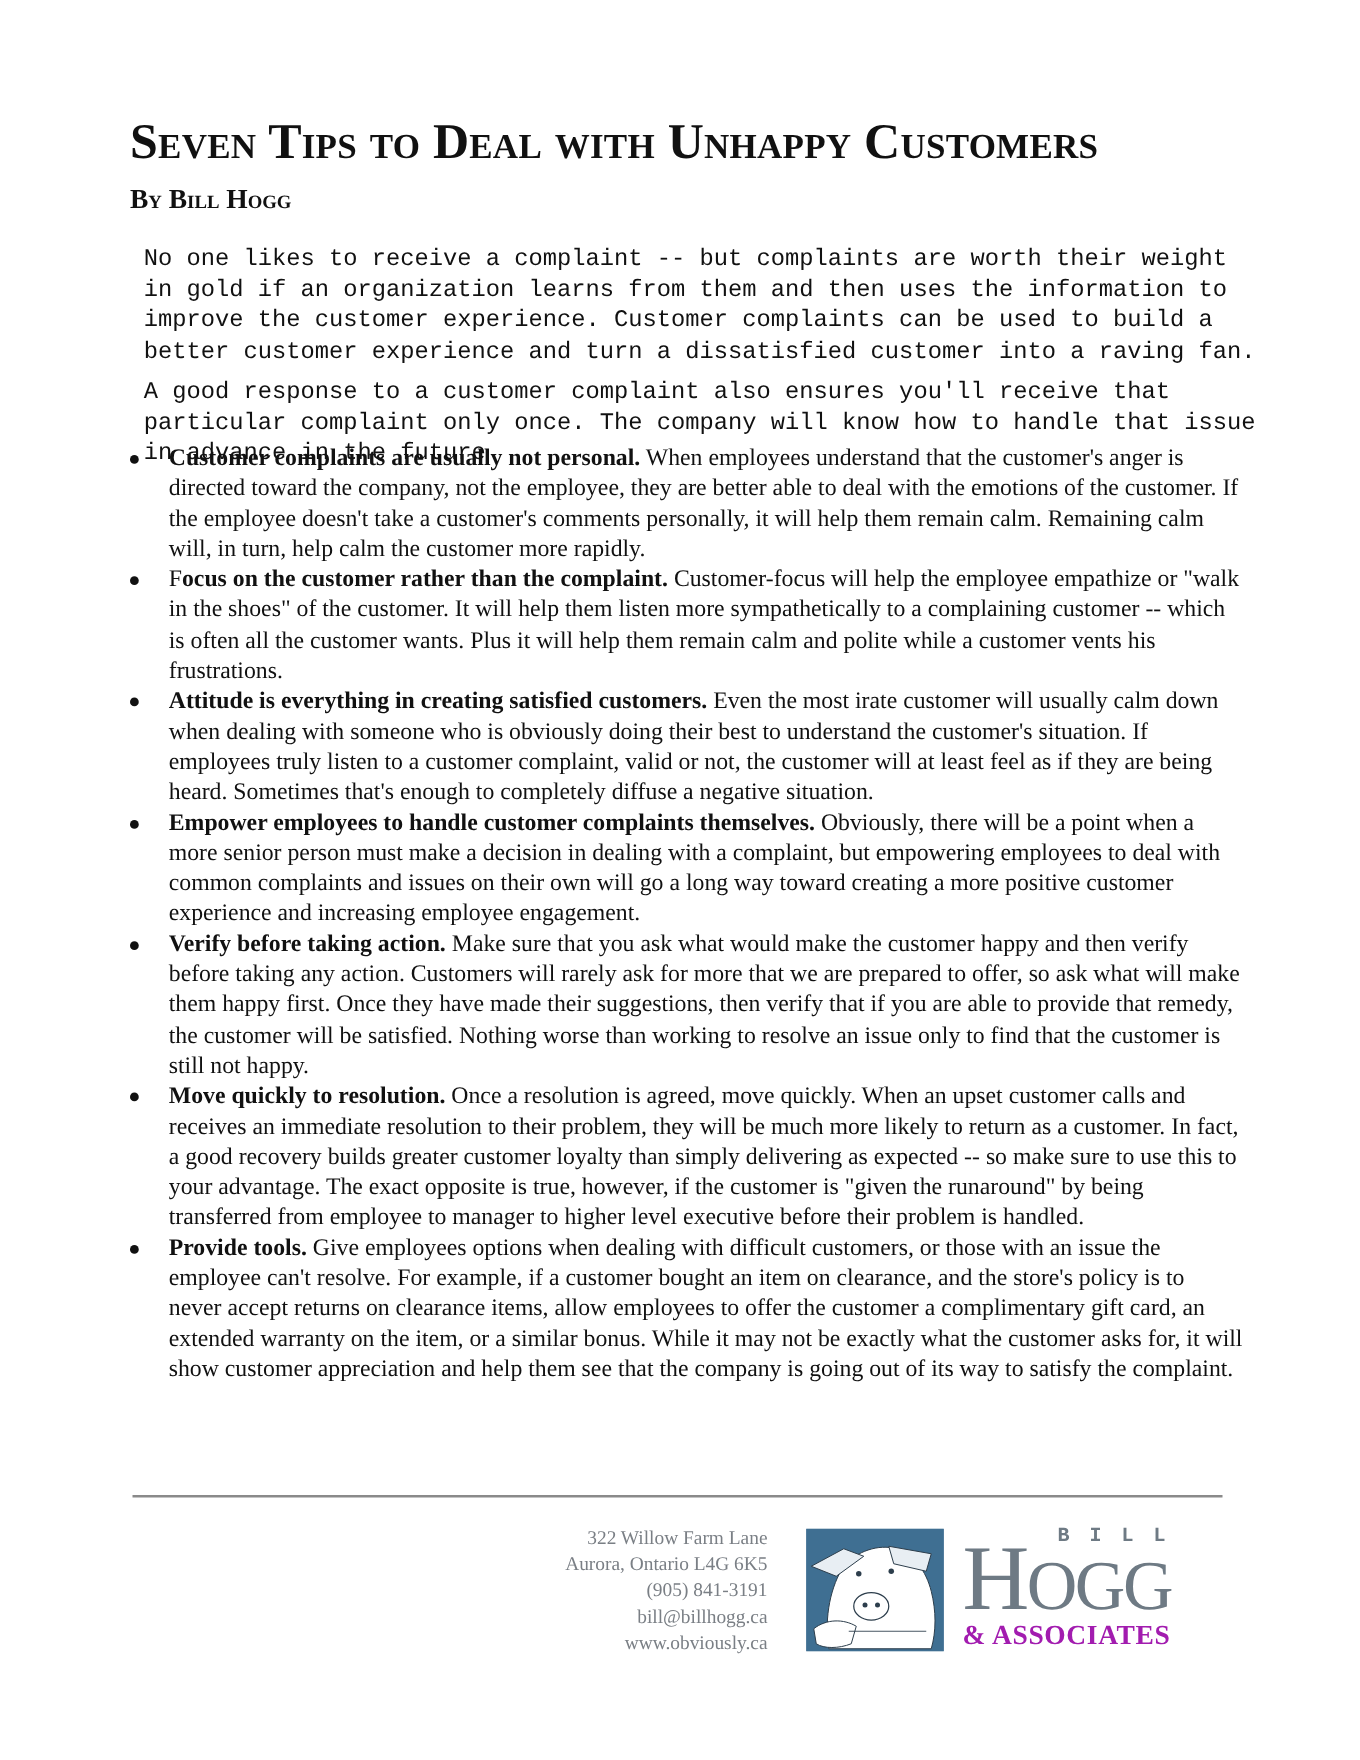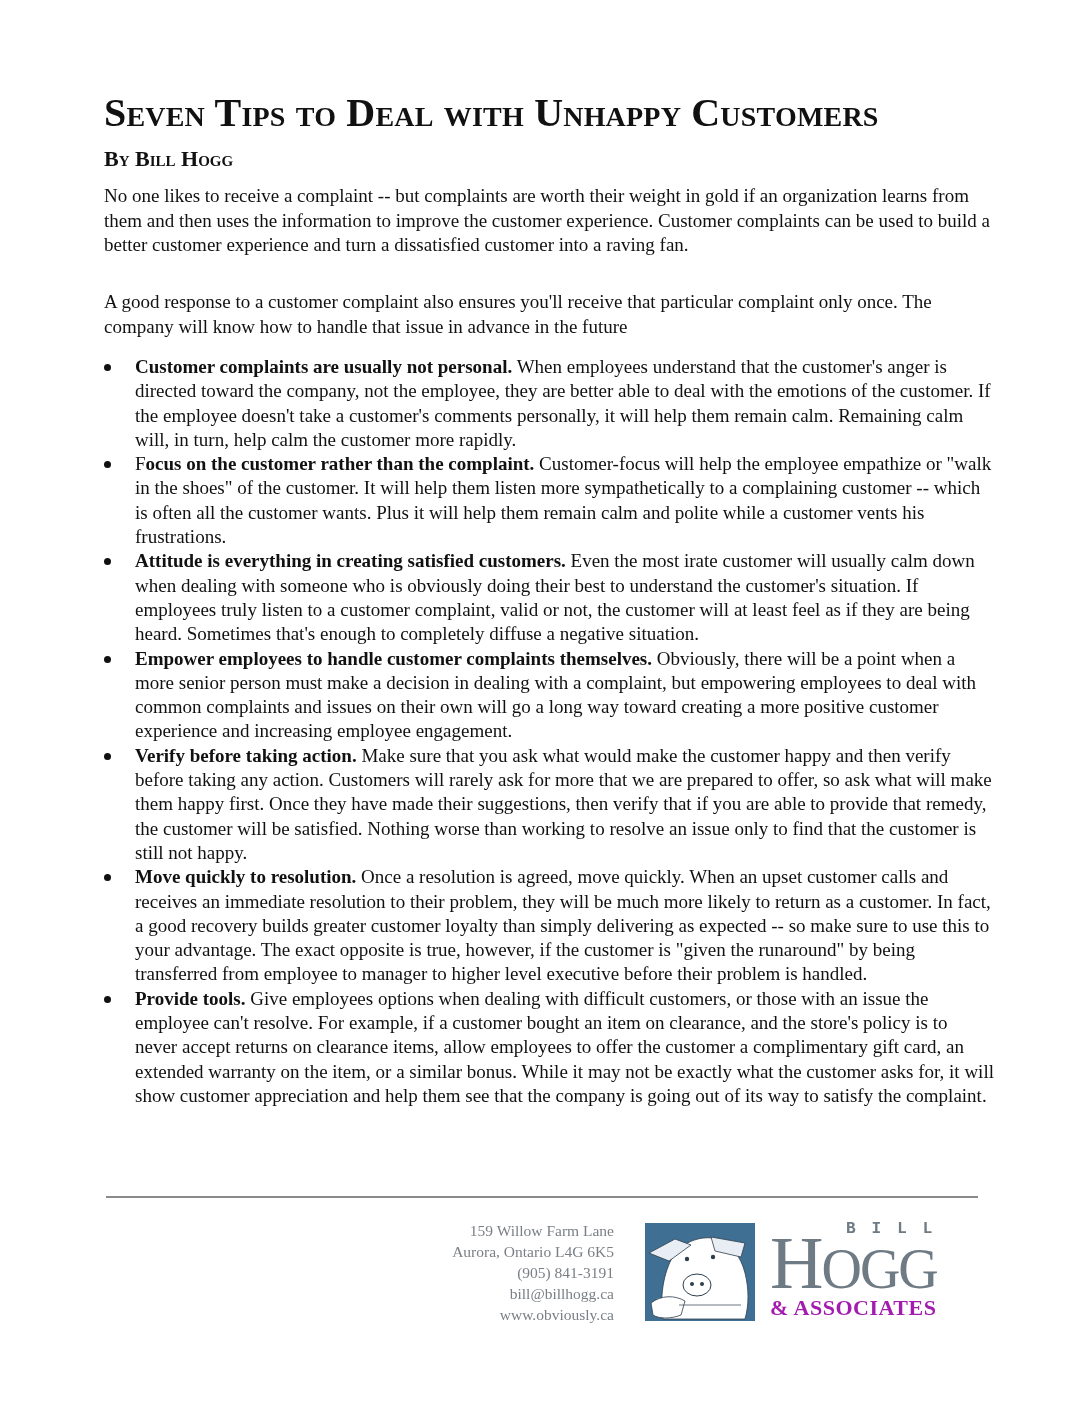--- a/index.html
+++ b/index.html
@@ -12,21 +12,21 @@
     position: absolute; left: 0; top: 90px; margin: 0;
     font-size: 31px; font-weight: bold; letter-spacing: 0.2px; white-space: nowrap;
     font-variant: small-caps; font-size: 40px; line-height: 46px;
   }
   .byline {
     position: absolute; left: 0; top: 146px; margin: 0;
     font-variant: small-caps; font-size: 22px; line-height: 26px; font-weight: bold;
   }
   .intro {
     position: absolute; left: 0; top: 184px; width: 890px;
-    font-size: 19px; line-height: 24.5px; margin: 0;
+    font-size: 19px; line-height: 24.5px; margin: 11px; font-family: Liberation Mono, monospace;
   }
   .intro2 { top: 290px; }
   .tips {
     position: absolute; left: 0; top: 355px; width: 890px;
     margin: 0; padding: 0; list-style: none;
     font-size: 19px; line-height: 24.3px;
   }
   .tip { position: relative; padding-left: 31px; margin: 0 0 0 0; }
   .bullet {
     position: absolute; left: 0; top: 9px; width: 7px; height: 7px;
@@ -104,21 +104,21 @@
     <li class="tip">
       <span class="bullet"></span>
       <span class="tip-head">Provide tools.</span><span> Give employees options when dealing with difficult customers, or those with an issue the employee can't resolve. For example, if a customer bought an item on clearance, and the store's policy is to never accept returns on clearance items, allow employees to offer the customer a complimentary gift card, an extended warranty on the item, or a similar bonus. While it may not be exactly what the customer asks for, it will show customer appreciation and help them see that the company is going out of its way to satisfy the complaint.</span>
     </li>
   </ul>
 </div>
 
 <div class="rule"></div>
 
 <div class="address">
-  <div>159 Willow Farm Lane</div>
+  <div>322 Willow Farm Lane</div>
   <div>Aurora, Ontario L4G 6K5</div>
   <div>(905) 841-3191</div>
   <div>bill@billhogg.ca</div>
   <div>www.obviously.ca</div>
 </div>
 
 <div class="logo-img">
   <svg width="110" height="98" viewBox="0 0 110 98">
     <rect x="0" y="0" width="110" height="98" fill="#3f6f92"></rect>
 

